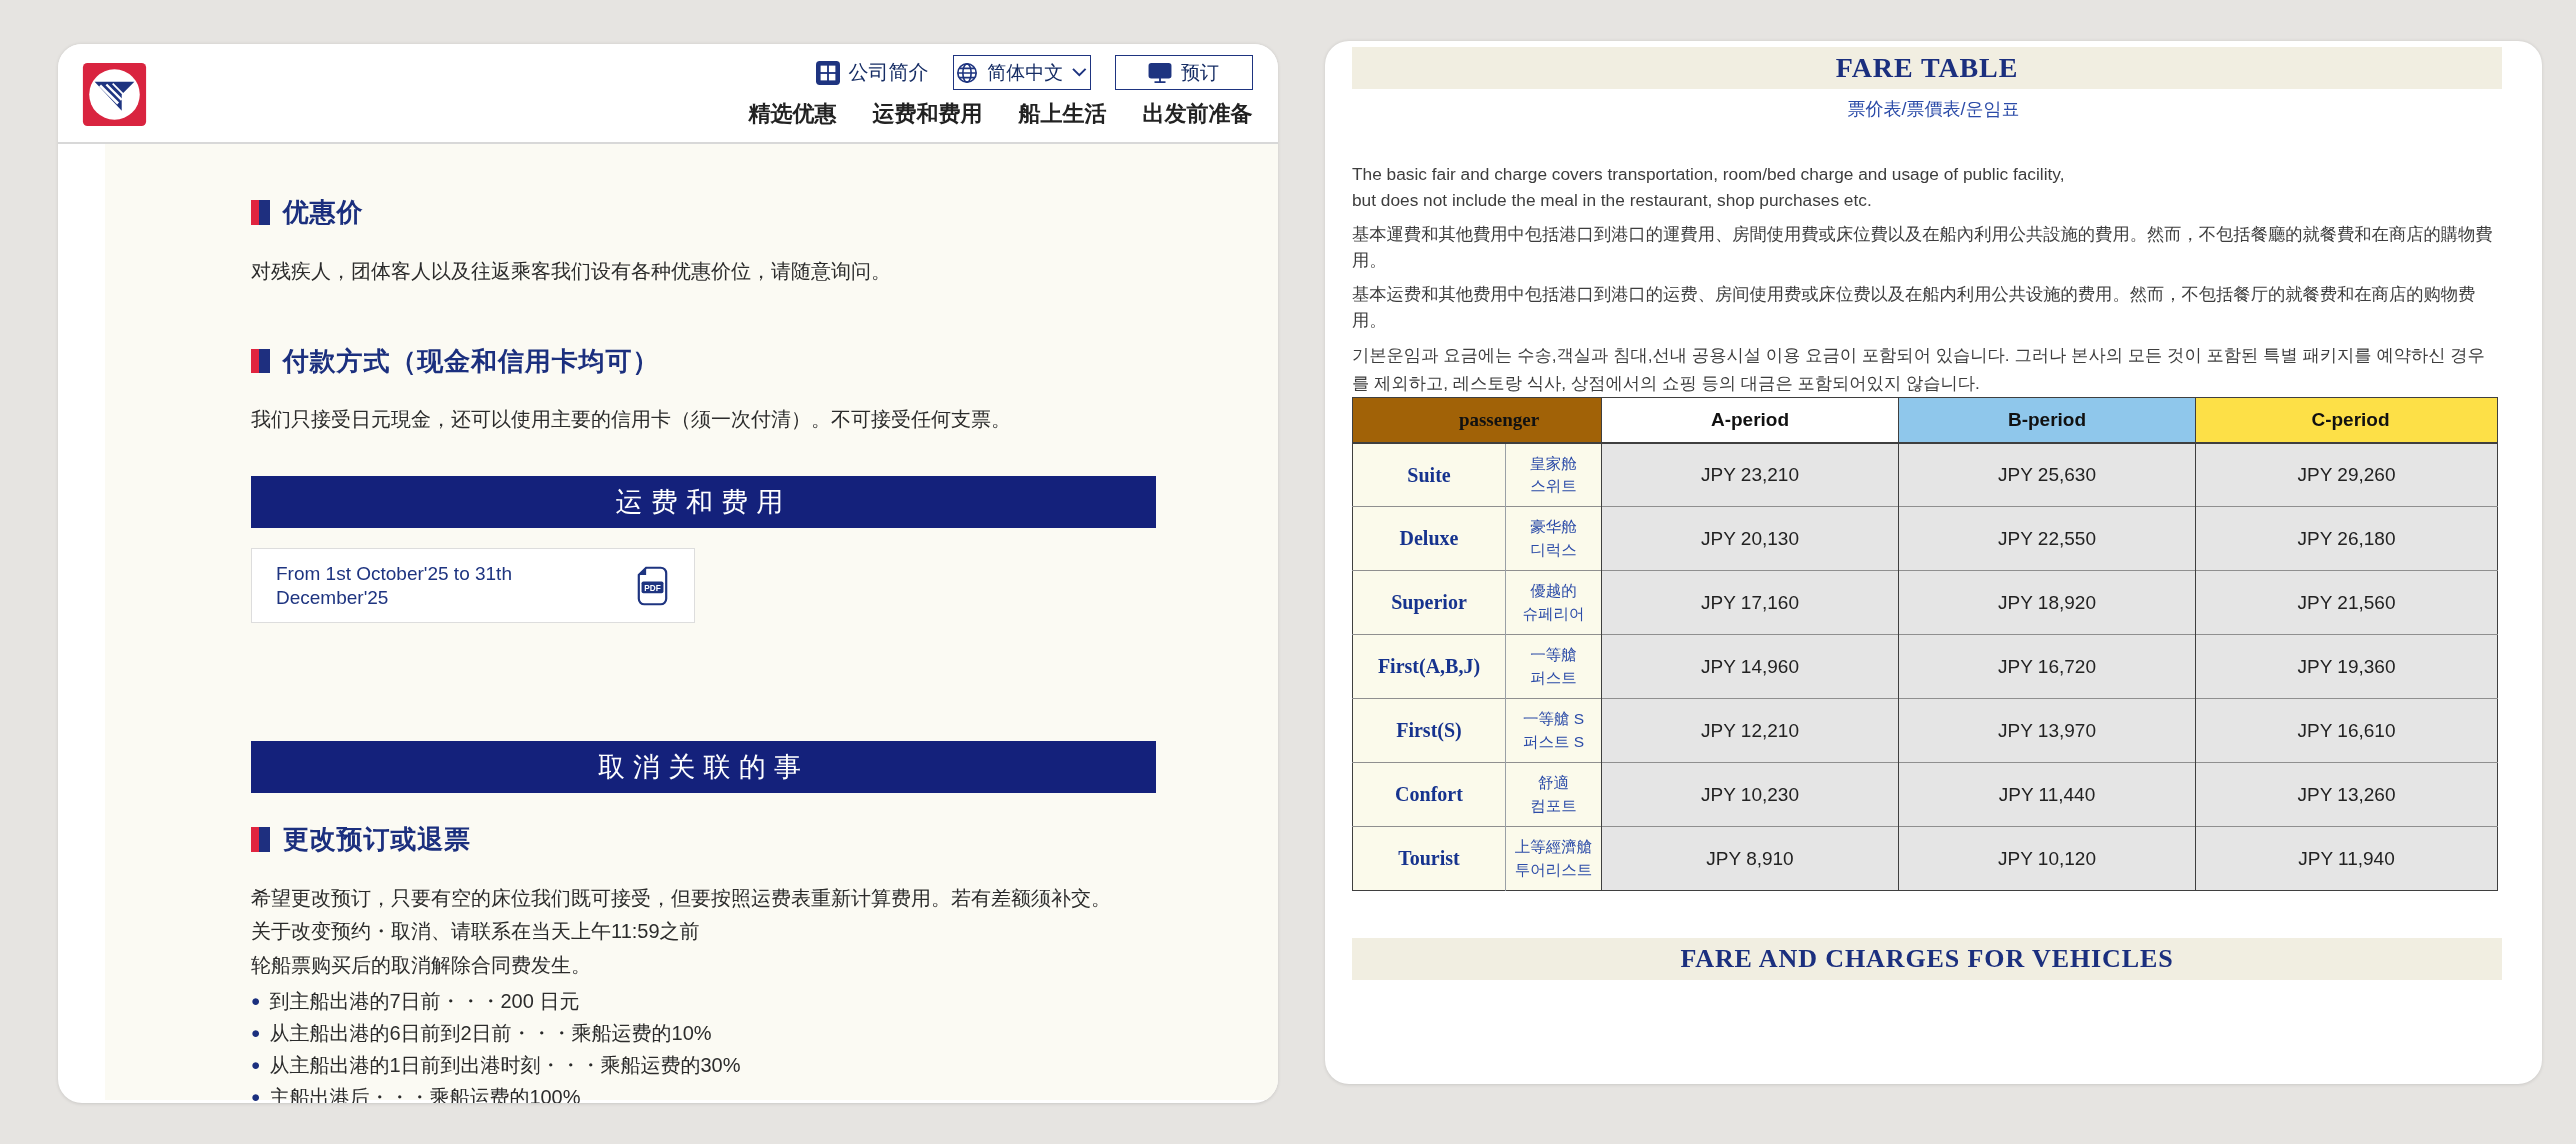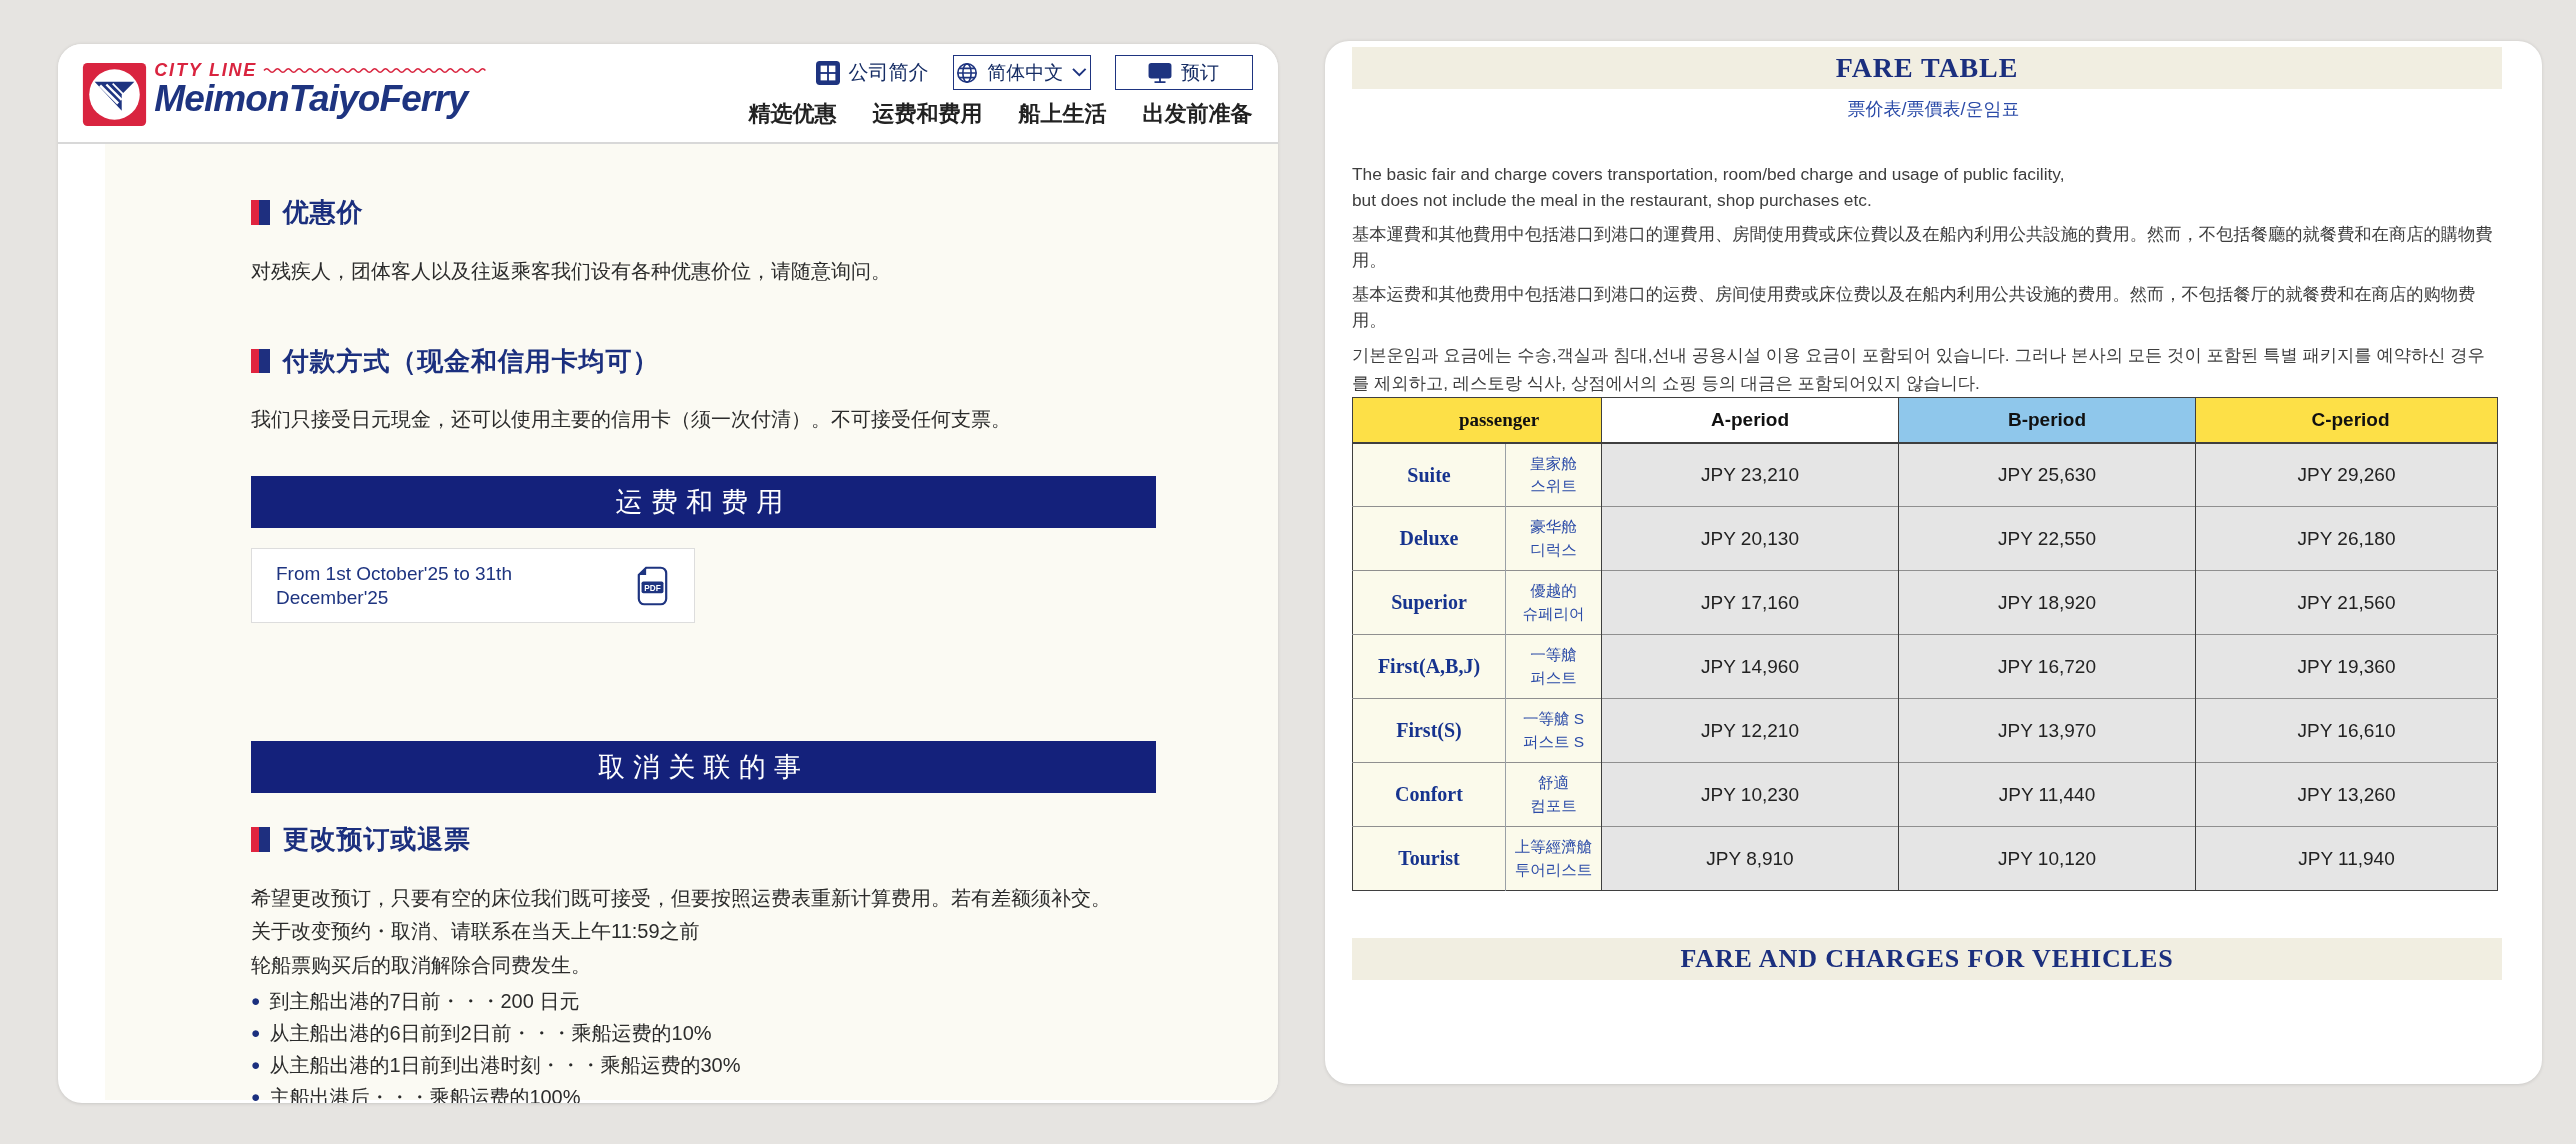--- a/index.html
+++ b/index.html
@@ -57,21 +57,21 @@
   .intro { margin:40px 40px 0 27px; }
   .intro p { font-size:17.3px; color:#3d3d3d; line-height:26px; }
   .intro .gap { margin-top:8.2px; }
   .per-person { text-align:right; margin:12.7px 44px 3.6px 0; font-size:17.3px; color:#3d3d3d; }
 
   table.fare { border-collapse:collapse; margin-left:27px; width:1144px; table-layout:fixed;
                border:1.8px solid #3f3f3f; }
   table.fare col.c-name{width:153px;} table.fare col.c-sub{width:96px;}
   table.fare col.c-a{width:297px;} table.fare col.c-b{width:297px;} table.fare col.c-c{width:302px;}
   table.fare thead th { height:45px; font-size:19px; color:#111; border-bottom:2.7px solid #3f3f3f; }
-  th.h-pass { background:#fde047; font-family:"Liberation Serif", serif; font-weight:bold;padding-left:44px; }
+  th.h-pass { background:#a16207; font-family:"Liberation Serif", serif; font-weight:bold;padding-left:44px; }
   th.h-a { background:#ffffff; border-left:1.8px solid #3f3f3f; }
   th.h-b { background:#8fc7eb; border-left:1.8px solid #3f3f3f; }
   th.h-c { background:#fde047; border-left:1.8px solid #3f3f3f;padding-left:8px; }
   table.fare tbody td { height:64px; text-align:center; vertical-align:middle; }
   table.fare tbody tr + tr td { border-top:0.9px solid #8f8f8f; }
   td.cell-name { background:#fbfaeb; font-family:"Liberation Serif", serif; font-weight:bold;
                  color:#16338e; font-size:20px; }
   td.cell-sub { background:#fbfaeb; border-left:0.9px solid #9aa0a6; color:#2b4ba8; font-size:15.5px; line-height:1.45; }
   td.cell-val { background:#e5e5e5; border-left:1.8px solid #3f3f3f; font-size:19px; color:#222; }
 
@@ -87,29 +87,20 @@
   <div class="lc-header">
     <div class="logo-wrap">
       <svg class="logo-mark" viewBox="0 0 72 72">
         <rect x="1" y="1" width="70" height="70" rx="5" fill="#d9243f"></rect>
         <circle cx="36" cy="36" r="28" fill="#ffffff"></circle>
         <path d="M14 22 L58 22 L44 36 L44 54 Z" fill="#1e3480"></path>
         <path d="M20 26 L40 46" stroke="#ffffff" stroke-width="3" fill="none"></path>
         <path d="M27 25 L44 42" stroke="#ffffff" stroke-width="2.5" fill="none"></path>
         <path d="M34 24 L48 38" stroke="#ffffff" stroke-width="2" fill="none"></path>
       </svg>
-      <div class="logo-text">
-        <div class="cityline-row">
-          <span class="cityline">CITY LINE</span>
-          <svg width="227" height="9" viewBox="0 0 250 10" style="margin-left:5.5px;">
-            <path d="M0 5 q3 -4 6 0 t6 0 t6 0 t6 0 t6 0 t6 0 t6 0 t6 0 t6 0 t6 0 t6 0 t6 0 t6 0 t6 0 t6 0 t6 0 t6 0 t6 0 t6 0 t6 0 t6 0 t6 0 t6 0 t6 0 t6 0 t6 0 t6 0 t6 0 t6 0 t6 0 t6 0 t6 0 t6 0 t6 0 t6 0 t6 0 t6 0 t6 0 t6 0 t6 0 t6 0" stroke="#d9243f" stroke-width="1.6" fill="none"></path>
-          </svg>
-        </div>
-        <div class="brand">MeimonTaiyoFerry</div>
-      </div>
     </div>
 
     <div class="nav-block">
       <div class="nav-top">
         <div class="nav-company">
           <svg width="24" height="24" viewBox="0 0 26 26">
             <rect x="0" y="0" width="26" height="26" rx="4" fill="#1e3480"></rect>
             <rect x="5" y="5" width="7" height="7" fill="#fff"></rect>
             <rect x="14" y="5" width="7" height="7" fill="#fff"></rect>
             <rect x="5" y="14" width="7" height="7" fill="#fff"></rect>

